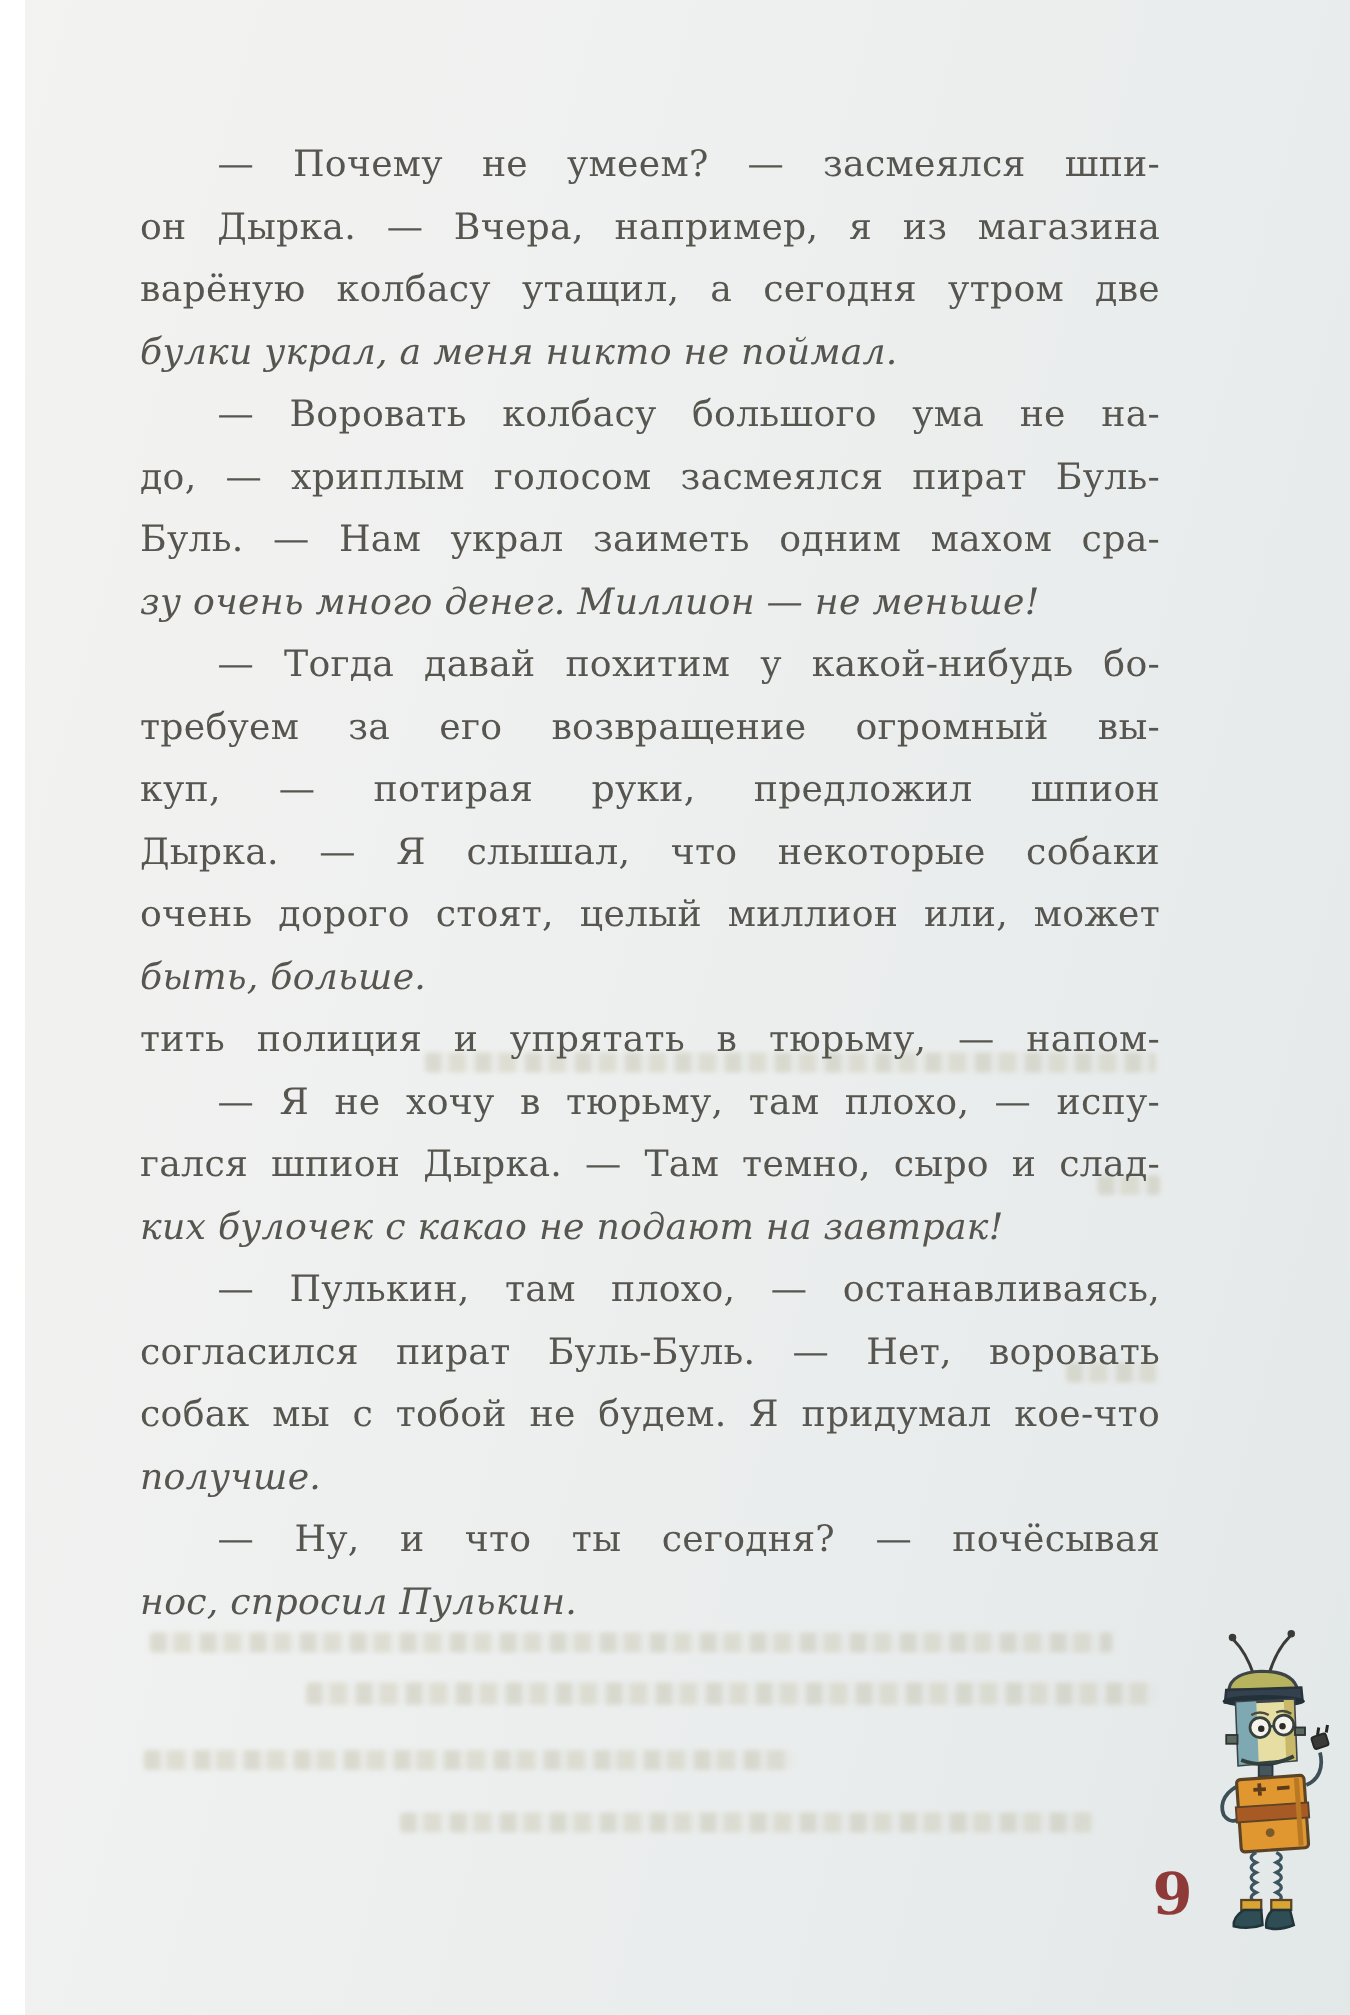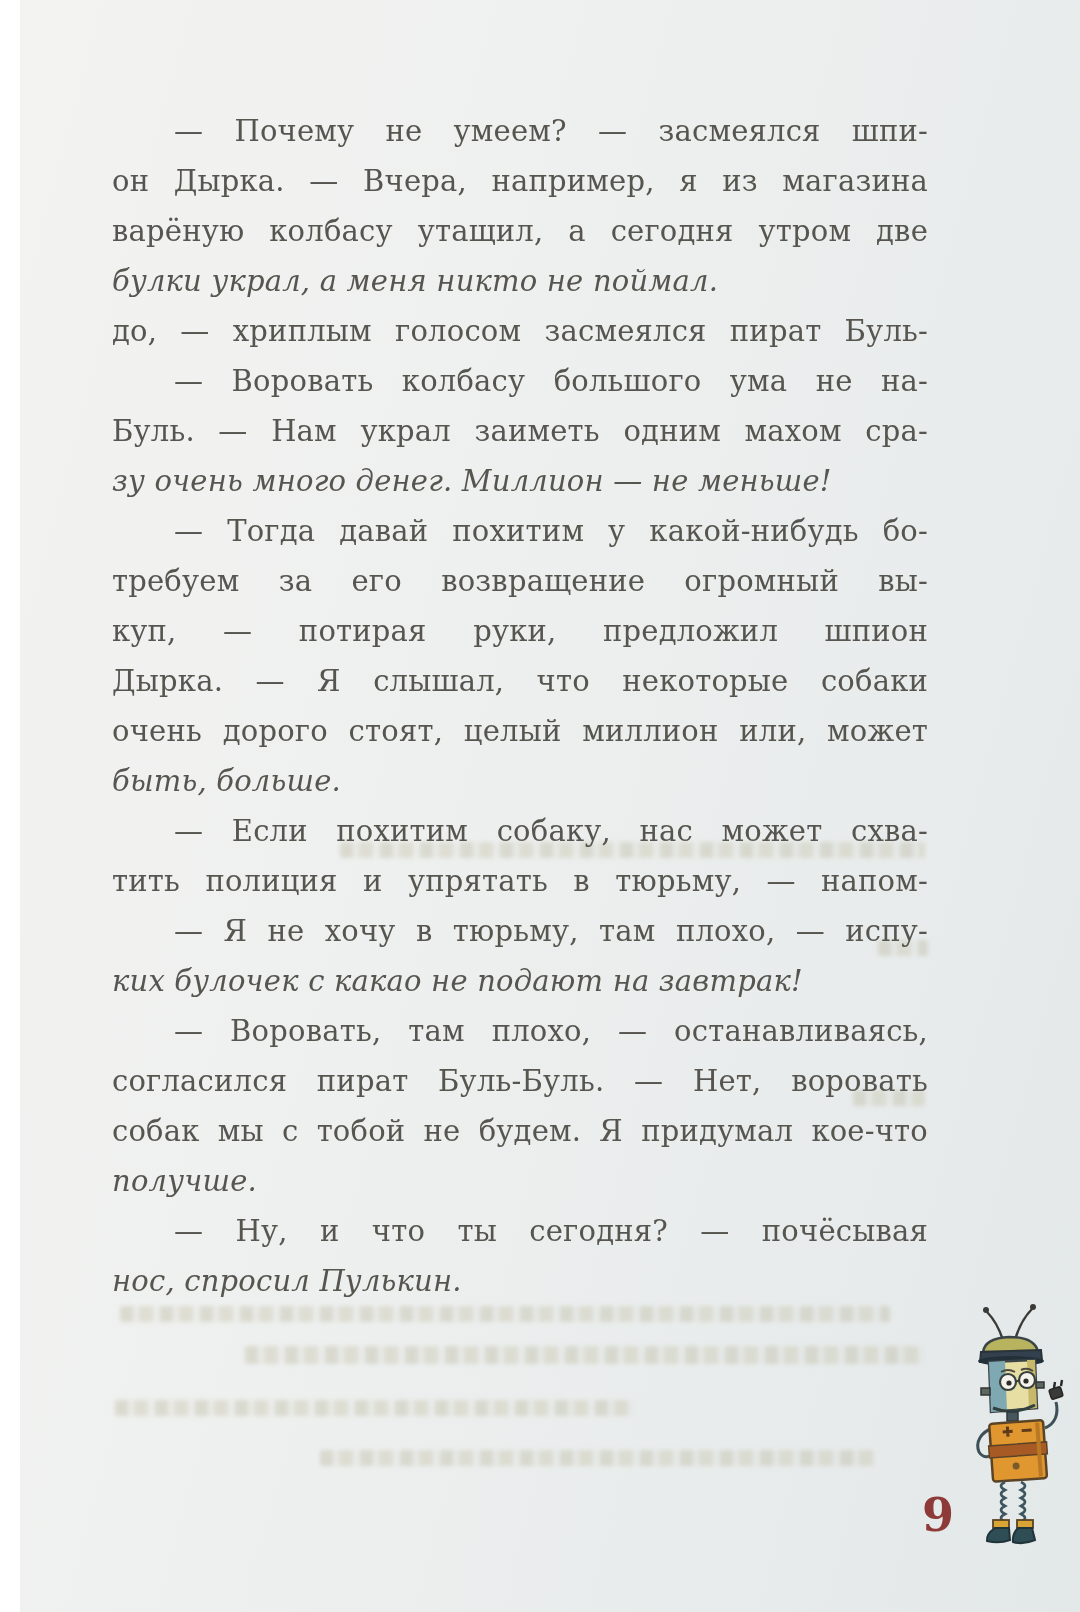--- a/index.html
+++ b/index.html
@@ -46,35 +46,35 @@
   <div class="ghost" style="left:100px;top:1306px;width:770px;"></div>
   <div class="ghost" style="left:225px;top:1346px;width:680px;height:18px;"></div>
   <div class="ghost" style="left:95px;top:1400px;width:520px;"></div>
   <div class="ghost" style="left:300px;top:1450px;width:555px;"></div>
 
   <div class="text-block">
     <div class="line indent">— Почему не умеем? — засмеялся шпи-</div>
     <div class="line">он Дырка. — Вчера, например, я из магазина</div>
     <div class="line">варёную колбасу утащил, а сегодня утром две</div>
     <div class="line end">булки украл, а меня никто не поймал.</div>
+    <div class="line indent">— Воровать колбасу большого ума не на-</div>
     <div class="line">до, — хриплым голосом засмеялся пират Буль-</div>
-    <div class="line indent">— Воровать колбасу большого ума не на-</div>
     <div class="line">Буль. — Нам украл заиметь одним махом сра-</div>
     <div class="line end">зу очень много денег. Миллион — не меньше!</div>
     <div class="line indent">— Тогда давай похитим у какой-нибудь бо-</div>
     <div class="line">требуем за его возвращение огромный вы-</div>
     <div class="line">куп, — потирая руки, предложил шпион</div>
     <div class="line">Дырка. — Я слышал, что некоторые собаки</div>
     <div class="line">очень дорого стоят, целый миллион или, может</div>
     <div class="line end">быть, больше.</div>
-    <div class="line indent">— Если похитим собаку, нас может схва-</div>
     <div class="line">тить полиция и упрятать в тюрьму, — напом-</div>
     <div class="line indent">— Я не хочу в тюрьму, там плохо, — испу-</div>
+    <div class="line">гался шпион Дырка. — Там темно, сыро и слад-</div>
     <div class="line end">ких булочек с какао не подают на завтрак!</div>
-    <div class="line indent">— Воровать, там плохо, — останавливаясь,</div>
+    <div class="line indent">— Пулькин, там плохо, — останавливаясь,</div>
     <div class="line">согласился пират Буль-Буль. — Нет, воровать</div>
     <div class="line">собак мы с тобой не будем. Я придумал кое-что</div>
     <div class="line end">получше.</div>
     <div class="line indent">— Ну, и что ты сегодня? — почёсывая</div>
     <div class="line end">нос, спросил Пулькин.</div>
   </div>
 
   <div class="page-number" style="color:#8e3a38;">9</div>
 
   <svg class="robot" viewBox="0 0 118 248" xmlns="http://www.w3.org/2000/svg">

